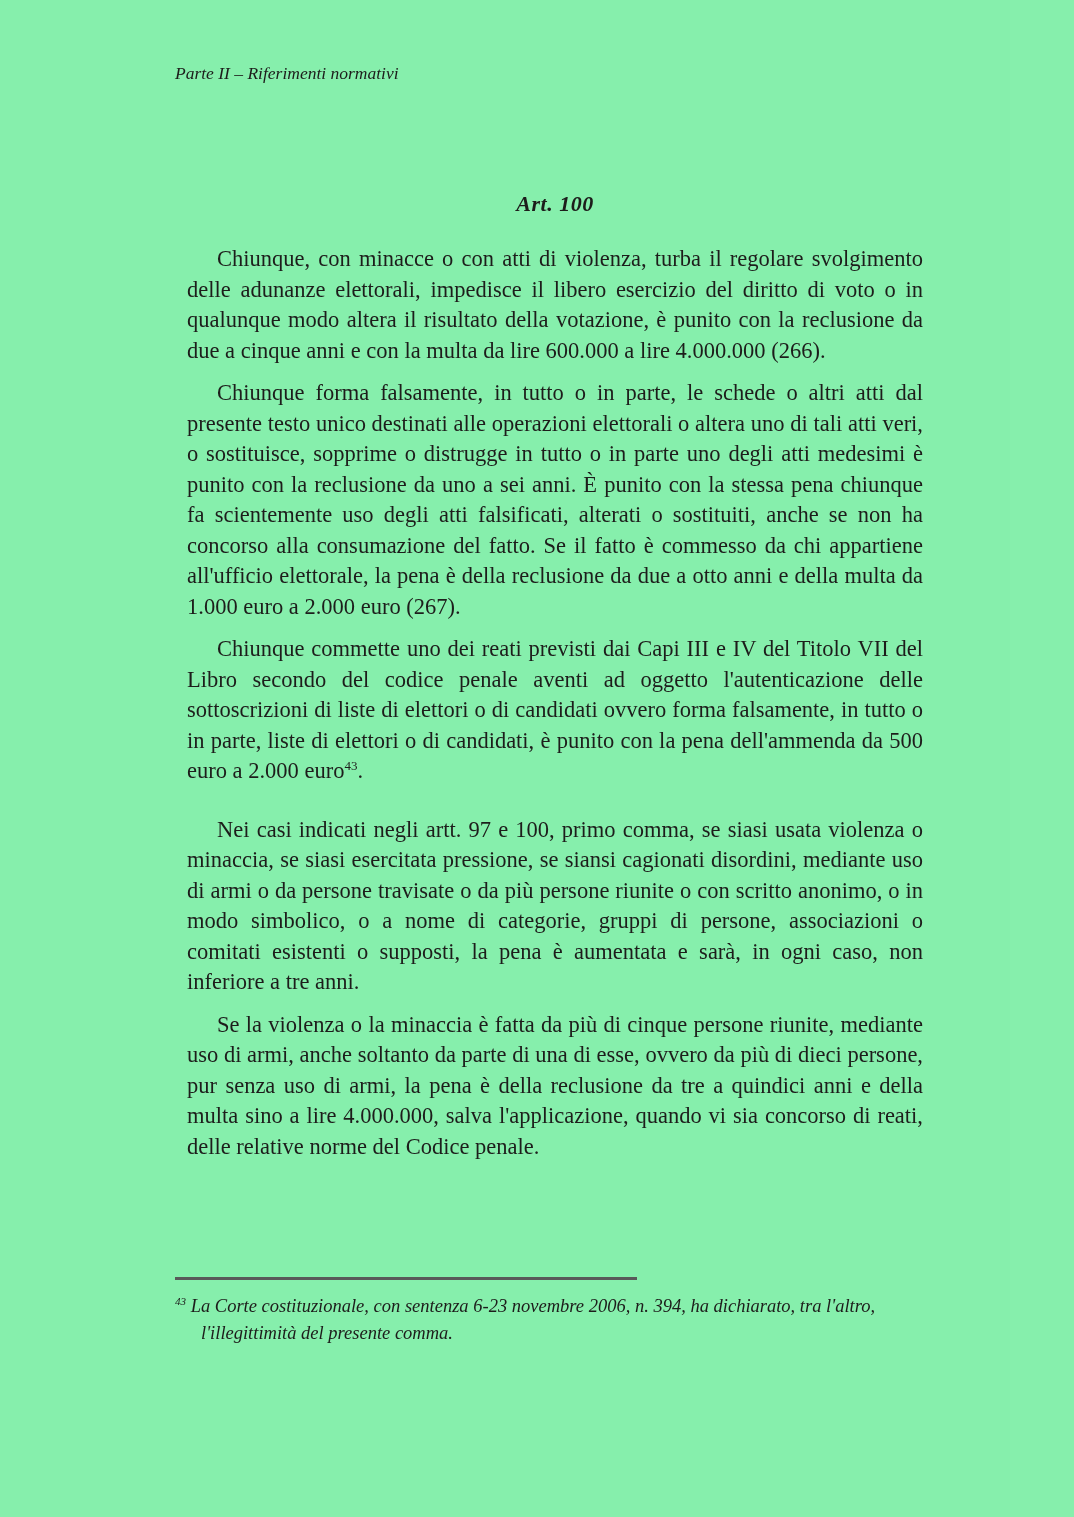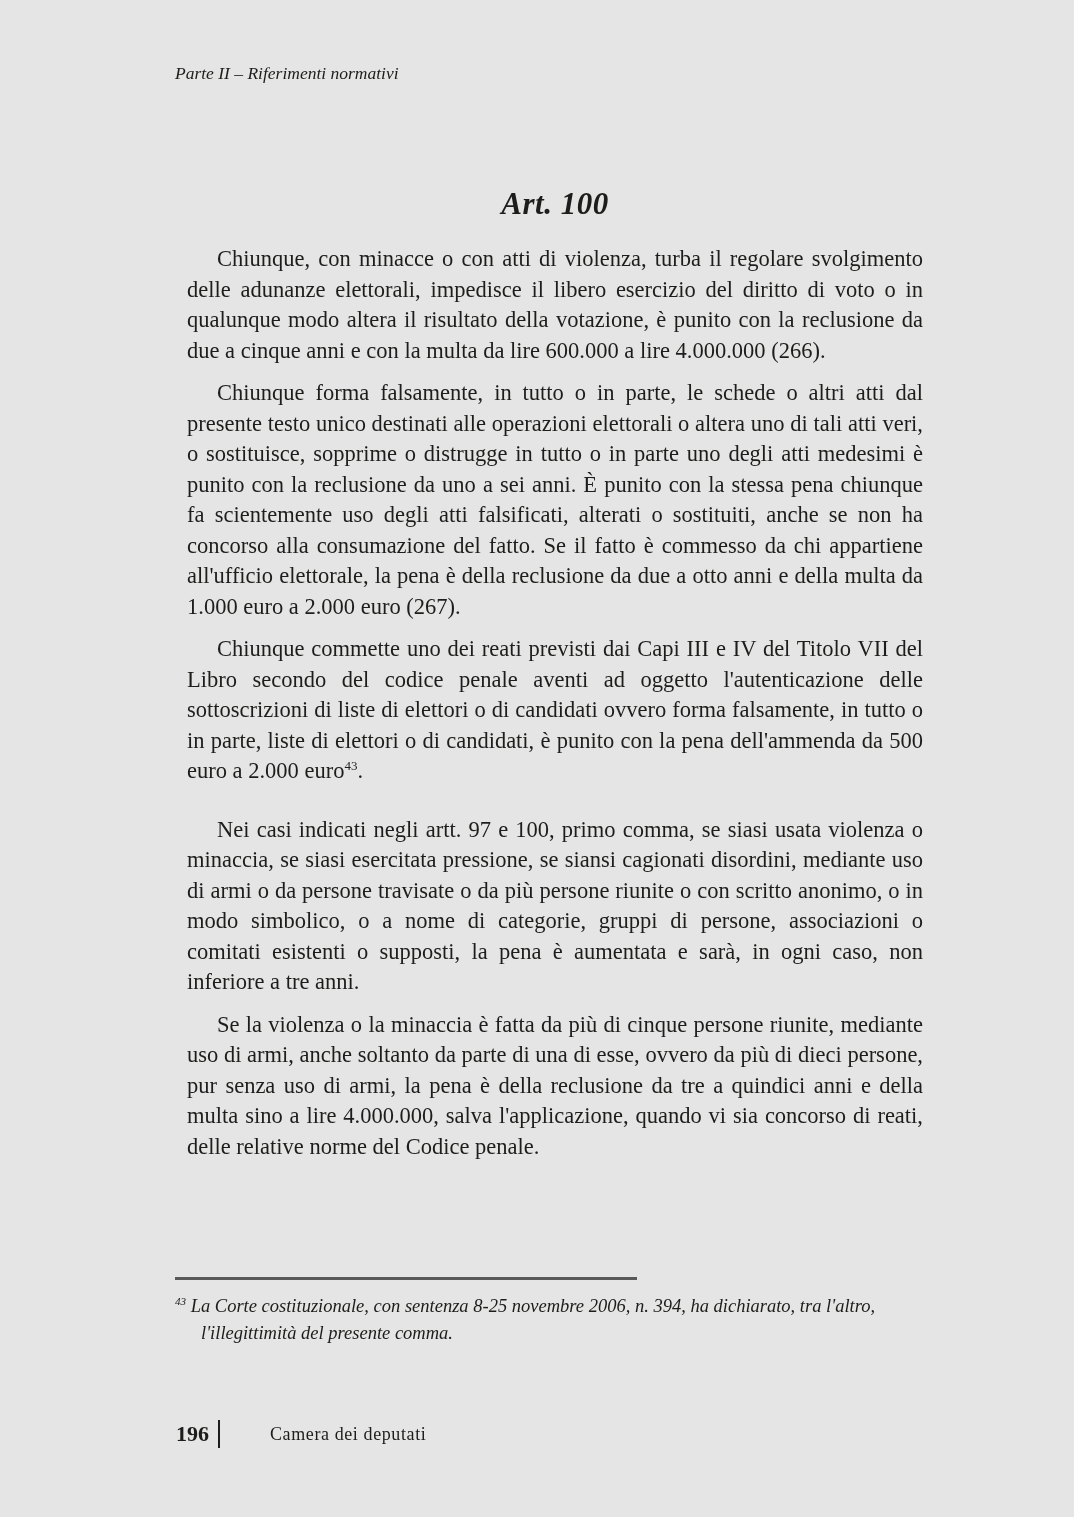--- a/index.html
+++ b/index.html
@@ -1,41 +1,41 @@
 <!DOCTYPE html>
 <html lang="it"><head>
 <meta charset="utf-8">
 <style>
   html, body { margin: 0; padding: 0; background: #ffffff; }
   .page {
     position: relative;
     width: 1074px;
     height: 1517px;
-    background: #e5e5e5;
+    background: #86efac;
     font-family: "Liberation Serif", "DejaVu Serif", serif;
     color: #1d1d1b;
     overflow: hidden;
   }
   .content {
     position: absolute;
     left: 175px;
     top: 0;
     width: 760px;
   }
   .running-header {
     margin-top: 62px;
     font-style: italic;
     font-size: 17.5px;
     line-height: 22px;
   }
   .art-title {
     margin: 0;
     font-style: italic;
     font-weight: bold;
-    font-size: 31px;
+    font-size: 22px;
     line-height: 32px;
     text-align: center;
     letter-spacing: 0.5px;
   }
   .art-title.first { margin-top: 104px; }
   .art-title.second { margin-top: 56px; }
   .body-par {
     margin: 12px;
     font-size: 22.5px;
     line-height: 30.5px;
@@ -116,22 +116,17 @@
 
       <p class="body-par after-title-2">Nei casi indicati negli artt. 97 e 100, primo comma, se siasi usata violenza o minaccia, se siasi esercitata pressione, se siansi cagionati disordini, mediante uso di armi o da persone travisate o da più persone riunite o con scritto anonimo, o in modo simbolico, o a nome di categorie, gruppi di persone, associazioni o comitati esistenti o supposti, la pena è aumentata e sarà, in ogni caso, non inferiore a tre anni.</p>
 
       <p class="body-par">Se la violenza o la minaccia è fatta da più di cinque persone riunite, mediante uso di armi, anche soltanto da parte di una di esse, ovvero da più di dieci persone, pur senza uso di armi, la pena è della reclusione da tre a quindici anni e della multa sino a lire 4.000.000, salva l'applicazione, quando vi sia concorso di reati, delle relative norme del Codice penale.</p>
     </section>
 
   </div>
 
   <div class="footnote-block">
     <div class="fn-rule"></div>
-    <div class="fn-text"><sup class="fn-ref">43</sup> <span>La Corte costituzionale, con sentenza 8-25 novembre 2006, n. 394, ha dichiarato, tra l'altro, l'illegittimità del presente comma.</span></div>
+    <div class="fn-text"><sup class="fn-ref">43</sup> <span>La Corte costituzionale, con sentenza 6-23 novembre 2006, n. 394, ha dichiarato, tra l'altro, l'illegittimità del presente comma.</span></div>
   </div>
 
-  <div class="page-footer">
-    <span class="pg-num">196</span>
-    <span class="pg-bar"></span>
-    <span class="publisher">Camera dei deputati</span>
-  </div>
 
 </div>
 
 </body></html>

